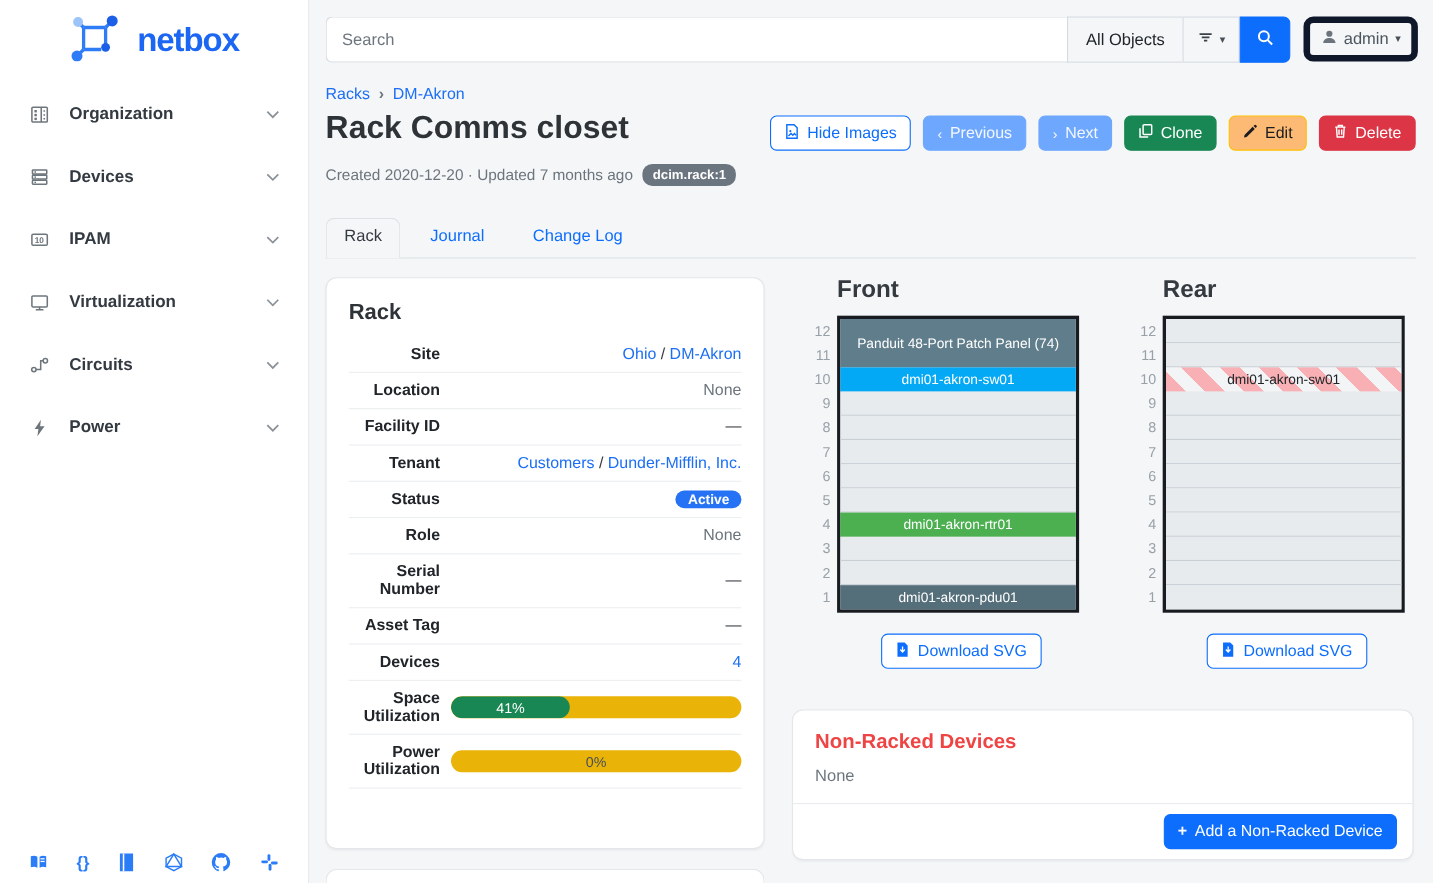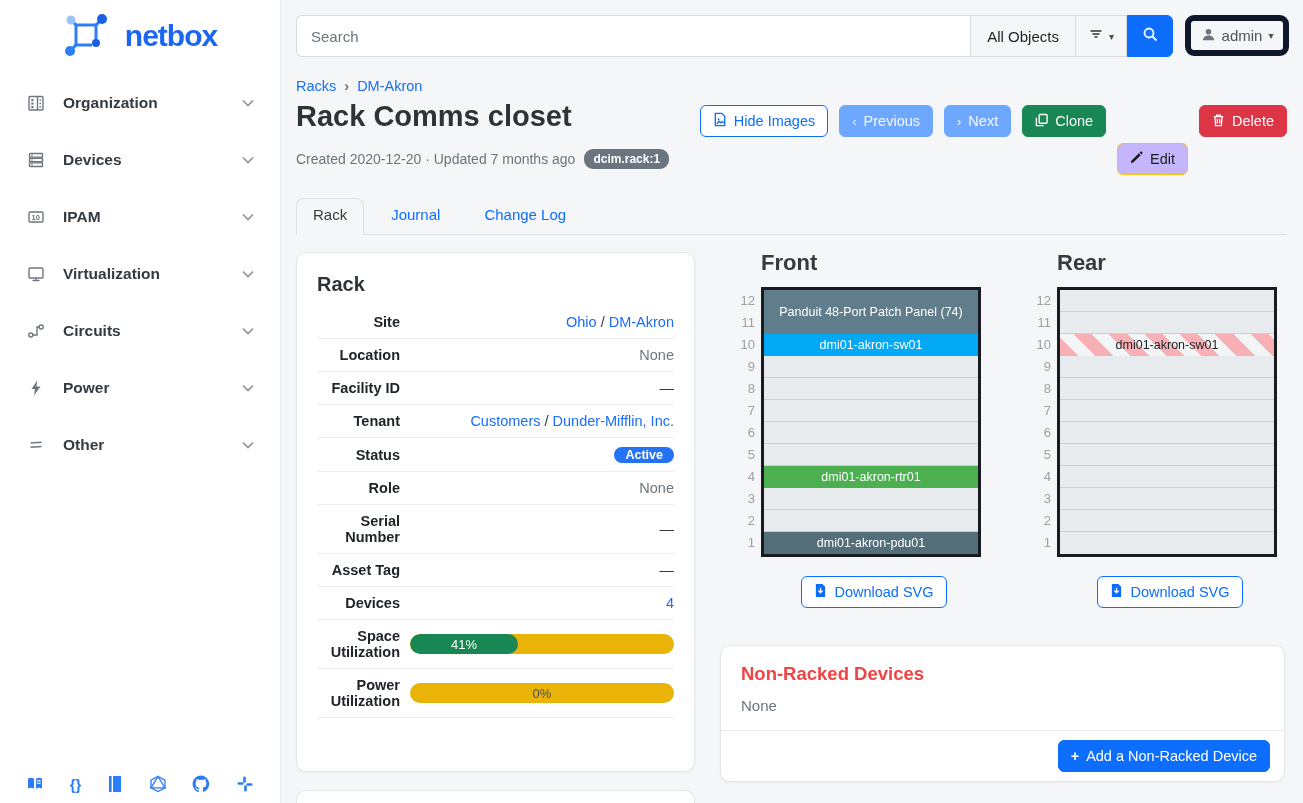--- a/index.html
+++ b/index.html
@@ -72,21 +72,21 @@
   .actions { position:absolute; top:105px; right:16px; display:flex; gap:11px; }
   .btn {
     height:32px; display:inline-flex; align-items:center; gap:7px; padding:0 12px;
     border-radius:6px; font-size:14.5px; border:1px solid transparent; cursor:pointer;
     background:#fff; font-family:inherit; white-space:nowrap;
   }
   .btn svg { flex:0 0 auto; }
   .btn-outline { border-color:#0d6efd; color:#0d6efd; background:#fff; }
   .btn-prev, .btn-next { background:#6ea8fe; border-color:#6ea8fe; color:#f4f7fd; }
   .btn-clone { background:#198754; border-color:#198754; color:#fff; }
-  .btn-edit { background:#c4b5fd; border-color:#ffc107; color:#1a1d20;margin-top:38px; }
+  .btn-edit { background:#fdba74; border-color:#ffc107; color:#1a1d20; }
   .btn-delete { background:#dc3545; border-color:#dc3545; color:#fff; }
   .btn-blue { background:#0d6efd; border-color:#0d6efd; color:#fff; }
   .chev-txt { font-size:13px; }
 
   
   .tabbar {
     position:absolute; left:296px; right:16px; top:198px; height:37px;
     display:flex; border-bottom:1px solid #dde1e5;
   }
   .tab {
@@ -264,34 +264,20 @@
           </svg>
       </span>
     </div>
     <div class="nav-item">
       <span class="nav-ico">
         <svg width="20" height="20" viewBox="0 0 20 20">
             <path d="M11.2 2.5 L5.5 11 h3.4 L8 17.5 14.5 8.5 h-4z" fill="#6e767d"></path>
           </svg>
       </span>
       <span class="nav-label">Power</span>
-      <span class="nav-chev">
-        <svg width="16" height="16" viewBox="0 0 16 16" fill="none" stroke="currentColor" stroke-width="1.6">
-            <polyline points="3,5.5 8,10.5 13,5.5"></polyline>
-          </svg>
-      </span>
-    </div>
-    <div class="nav-item">
-      <span class="nav-ico">
-        <svg width="20" height="20" viewBox="0 0 20 20" fill="none" stroke="#6e767d" stroke-width="1.5">
-          <line x1="4.5" y1="8" x2="15.5" y2="7.2"></line>
-            <line x1="4.5" y1="12.2" x2="15.5" y2="11.4"></line>
-        </svg>
-      </span>
-      <span class="nav-label">Other</span>
       <span class="nav-chev">
         <svg width="16" height="16" viewBox="0 0 16 16" fill="none" stroke="currentColor" stroke-width="1.6">
             <polyline points="3,5.5 8,10.5 13,5.5"></polyline>
           </svg>
       </span>
     </div>
   </nav>
 
   <div class="side-footer">
     <a>

